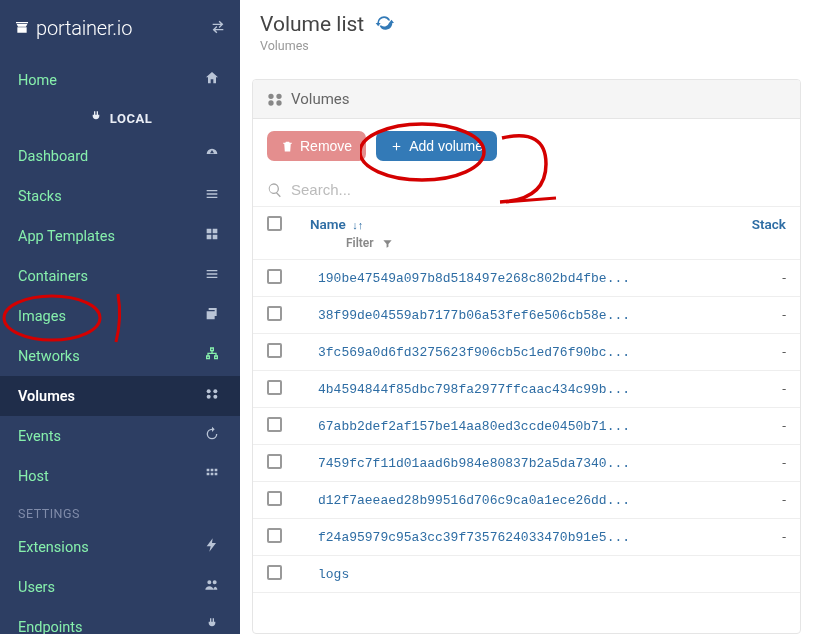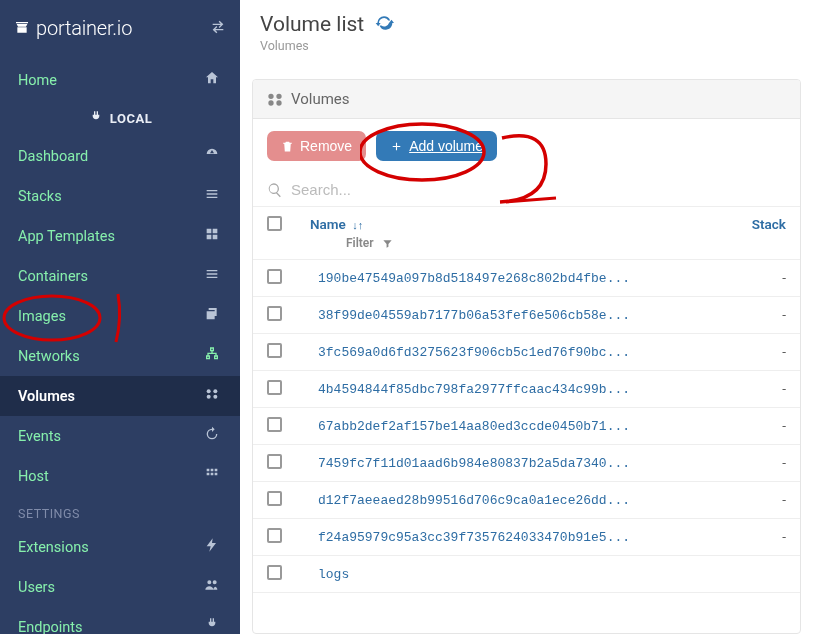--- a/index.html
+++ b/index.html
@@ -97,21 +97,21 @@
   align-items: center;
   gap: 6px;
   padding: 7px 14px;
   border-radius: 7px;
   font-size: 14px;
   color: #fff;
   cursor: pointer;
   border: none;
 }
 .btn-remove { background: #e48e8e; }
-.btn-add { background: #337ab7; text-decoration: underline; }
+.btn-add { background: #337ab7; }
 .search-row {
   display: flex;
   align-items: center;
   gap: 8px;
   padding: 8px 14px;
   color: #aaa;
 }
 .search-input {
   border: none;
   outline: none;

